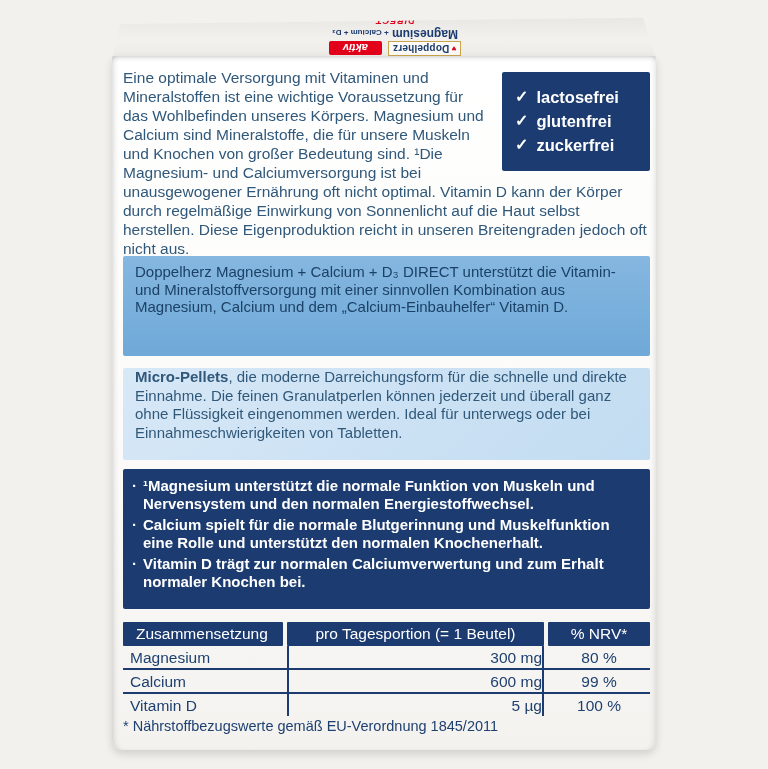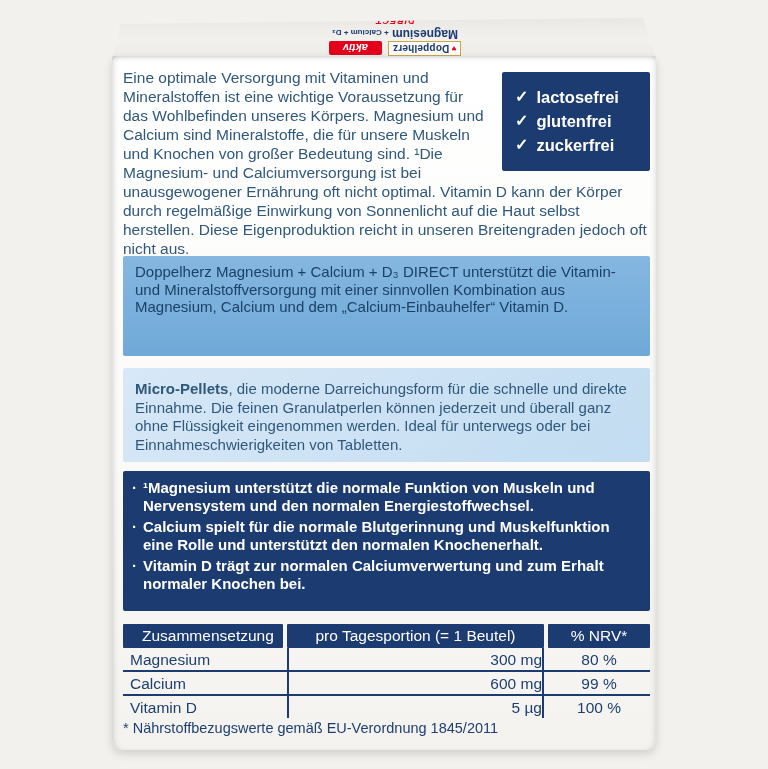--- a/index.html
+++ b/index.html
@@ -72,21 +72,21 @@
     margin-top:2px; width:527px; min-height:100px;
     background:linear-gradient(180deg,var(--box-blue-top),var(--box-blue));
     border-radius:2px; padding:7px 12px 8px;
     color:var(--box-blue-text); font-size:15px; line-height:17.5px;
   }
   .bluebox .p2{margin-top:7px;}
 
   .lightbox{
     margin-top:12px; width:527px; min-height:92px;
     background:linear-gradient(135deg,var(--box-light-top),var(--box-light));
-    border-radius:2px; padding:12px 12px 8px;
+    border-radius:2px; padding:0 12px 8px;
     color:var(--body-text); font-size:15px; line-height:18.5px;
   }
   .lightbox b{color:var(--body-text);}
 
   .claims{
     margin-top:9px; width:527px; min-height:140px;
     background:var(--navy); border-radius:2px;
     padding:8px 10px 8px 8px; color:#fff;
     font-size:15px; font-weight:bold; line-height:18px;
   }
@@ -94,21 +94,21 @@
   .claim:first-child{margin-top:0;}
   .claim .bullet{flex:0 0 auto; width:7px; text-align:center; font-weight:bold;}
 
   
   .ntable{margin-top:13px; width:527px; color:var(--table-text);}
   .trow{display:grid; grid-template-columns:160px 1fr 102px; column-gap:4px; align-items:stretch;}
   .thead .cell{
     background:var(--navy); color:#fff; font-size:15.5px; line-height:24px; height:24px;
     text-align:center; border-radius:1px;
   }
-  .thead .cell.c1{text-align:left; padding-left:19px;}
+  .thead .cell.c1{text-align:left; padding-left:13px;}
   .tbody .cell{font-size:15.5px; line-height:21px; height:22px; padding-top:1px; text-align:center;}
   .tbody .cell.c1{text-align:left; padding-left:7px;}
   .tbody .cell.c2{border-left:2px solid var(--navy); border-right:2px solid var(--navy);text-align:right;}
   .tbody .trow.ruled{border-top:2px solid var(--navy);}
   .footnote{margin-top:2px; font-size:14.5px; color:var(--table-text);}
 </style>
 </head>
 <body>
 
 <div class="stage">

